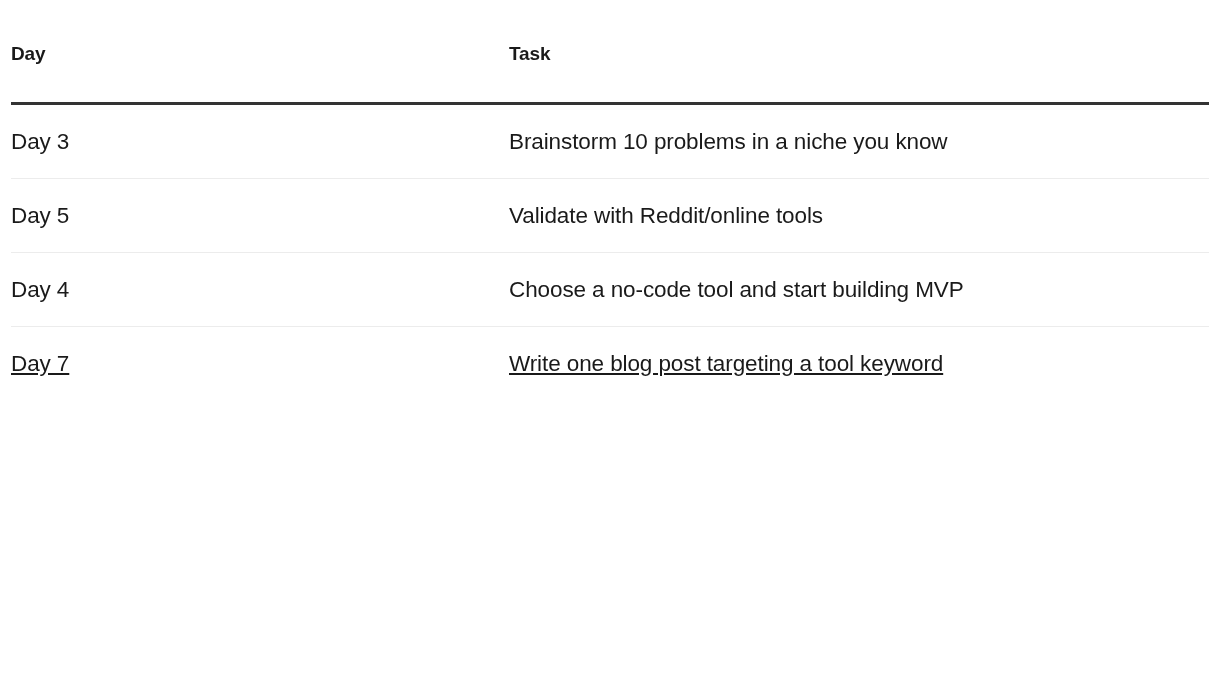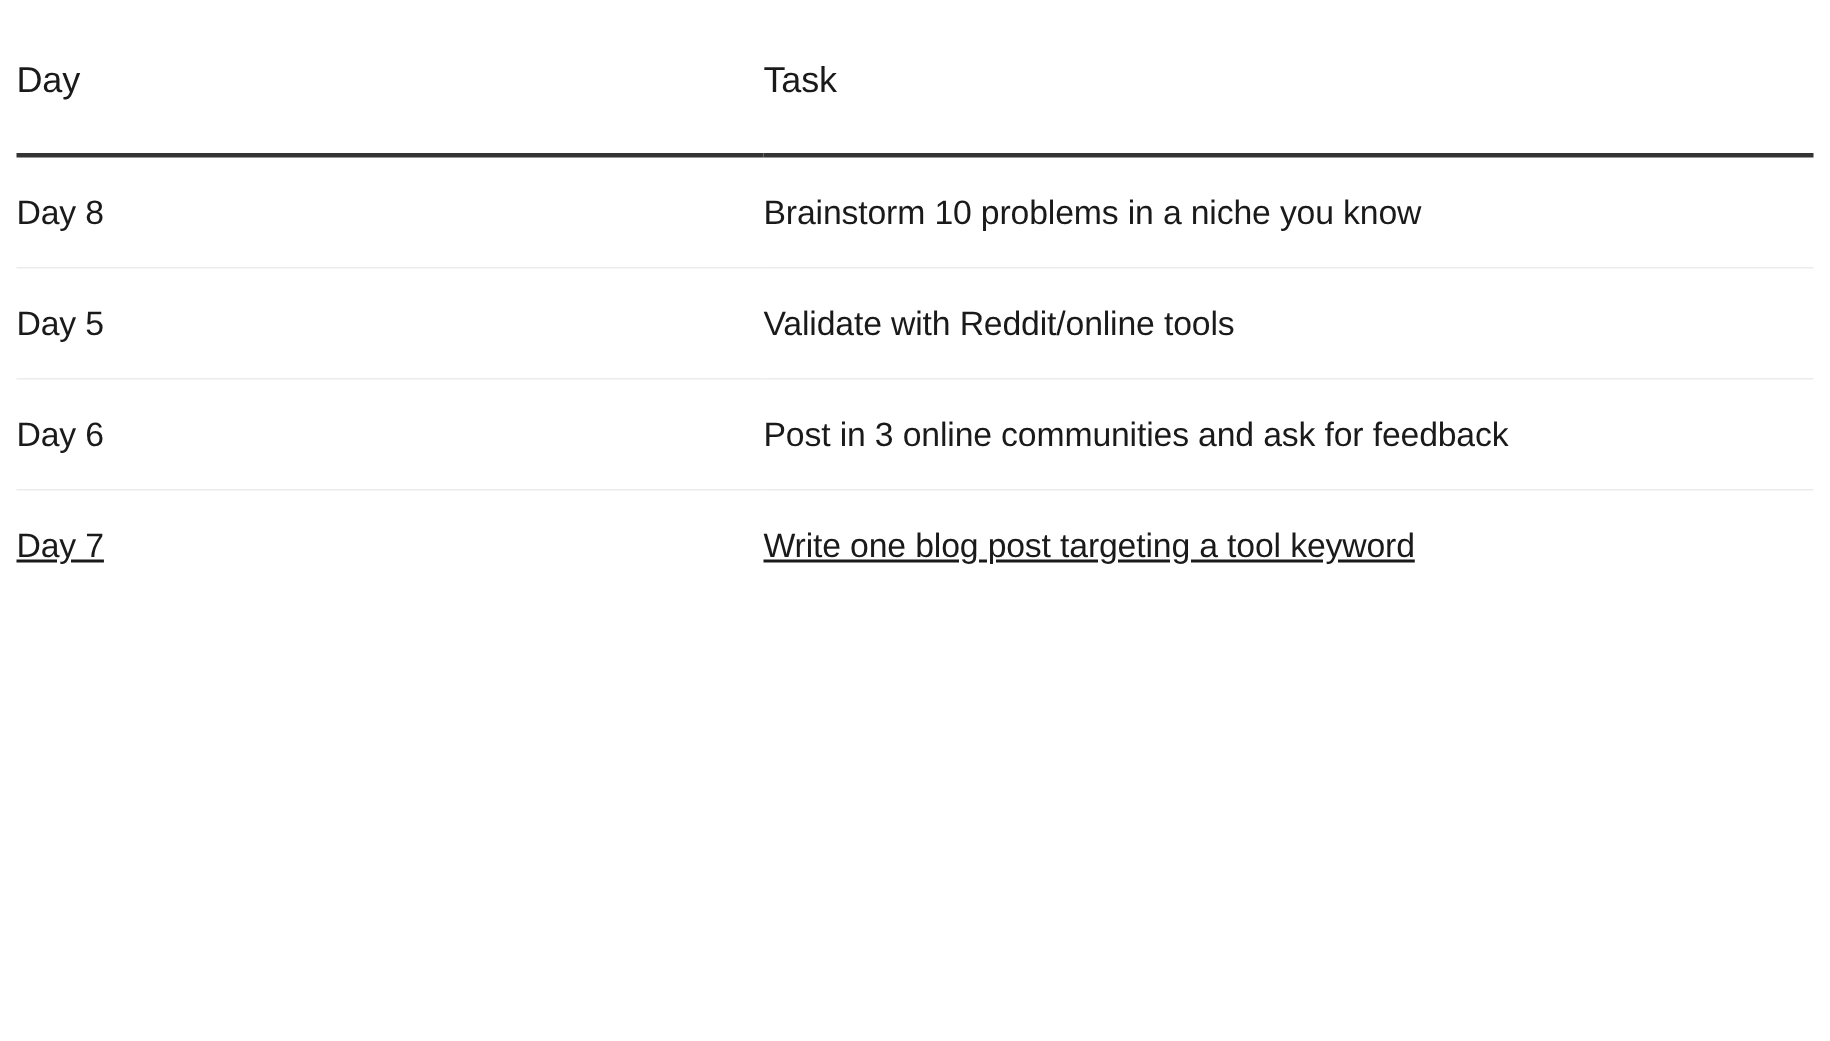--- a/index.html
+++ b/index.html
@@ -28,22 +28,22 @@
     border-collapse: collapse;
     table-layout: fixed;
     margin-top: 41px;
   }
 
   table.dw-table col.col-day   { width: 498px; }
   table.dw-table col.col-task  { width: 700px; }
 
   thead th {
     text-align: left;
-    font-size: 24px;
-    font-weight: normal;
+    font-size: 19px;
+    font-weight: bold;
     color: #1a1a1a;
     letter-spacing: -0.1px;
     padding: 0 0 35px 0;
     vertical-align: bottom;
     border-bottom: 3px solid #333333;
     line-height: 26px;
   }
 
   tbody td {
     text-align: left;
@@ -75,30 +75,30 @@
       <col class="col-task">
     </colgroup>
     <thead>
       <tr>
         <th>Day</th>
         <th>Task</th>
       </tr>
     </thead>
     <tbody>
       <tr>
-        <td>Day 8</td>
+        <td>Day 3</td>
         <td>Brainstorm 10 problems in a niche you know</td>
       </tr>
       <tr>
         <td>Day 5</td>
         <td>Validate with Reddit/online tools</td>
       </tr>
       <tr>
-        <td>Day 6</td>
-        <td>Post in 3 online communities and ask for feedback</td>
+        <td>Day 4</td>
+        <td>Choose a no-code tool and start building MVP</td>
       </tr>
       <tr>
         <td>Day 7</td>
         <td>Write one blog post targeting a tool keyword</td>
       </tr>
     </tbody>
   </table>
 
 </div>
 

